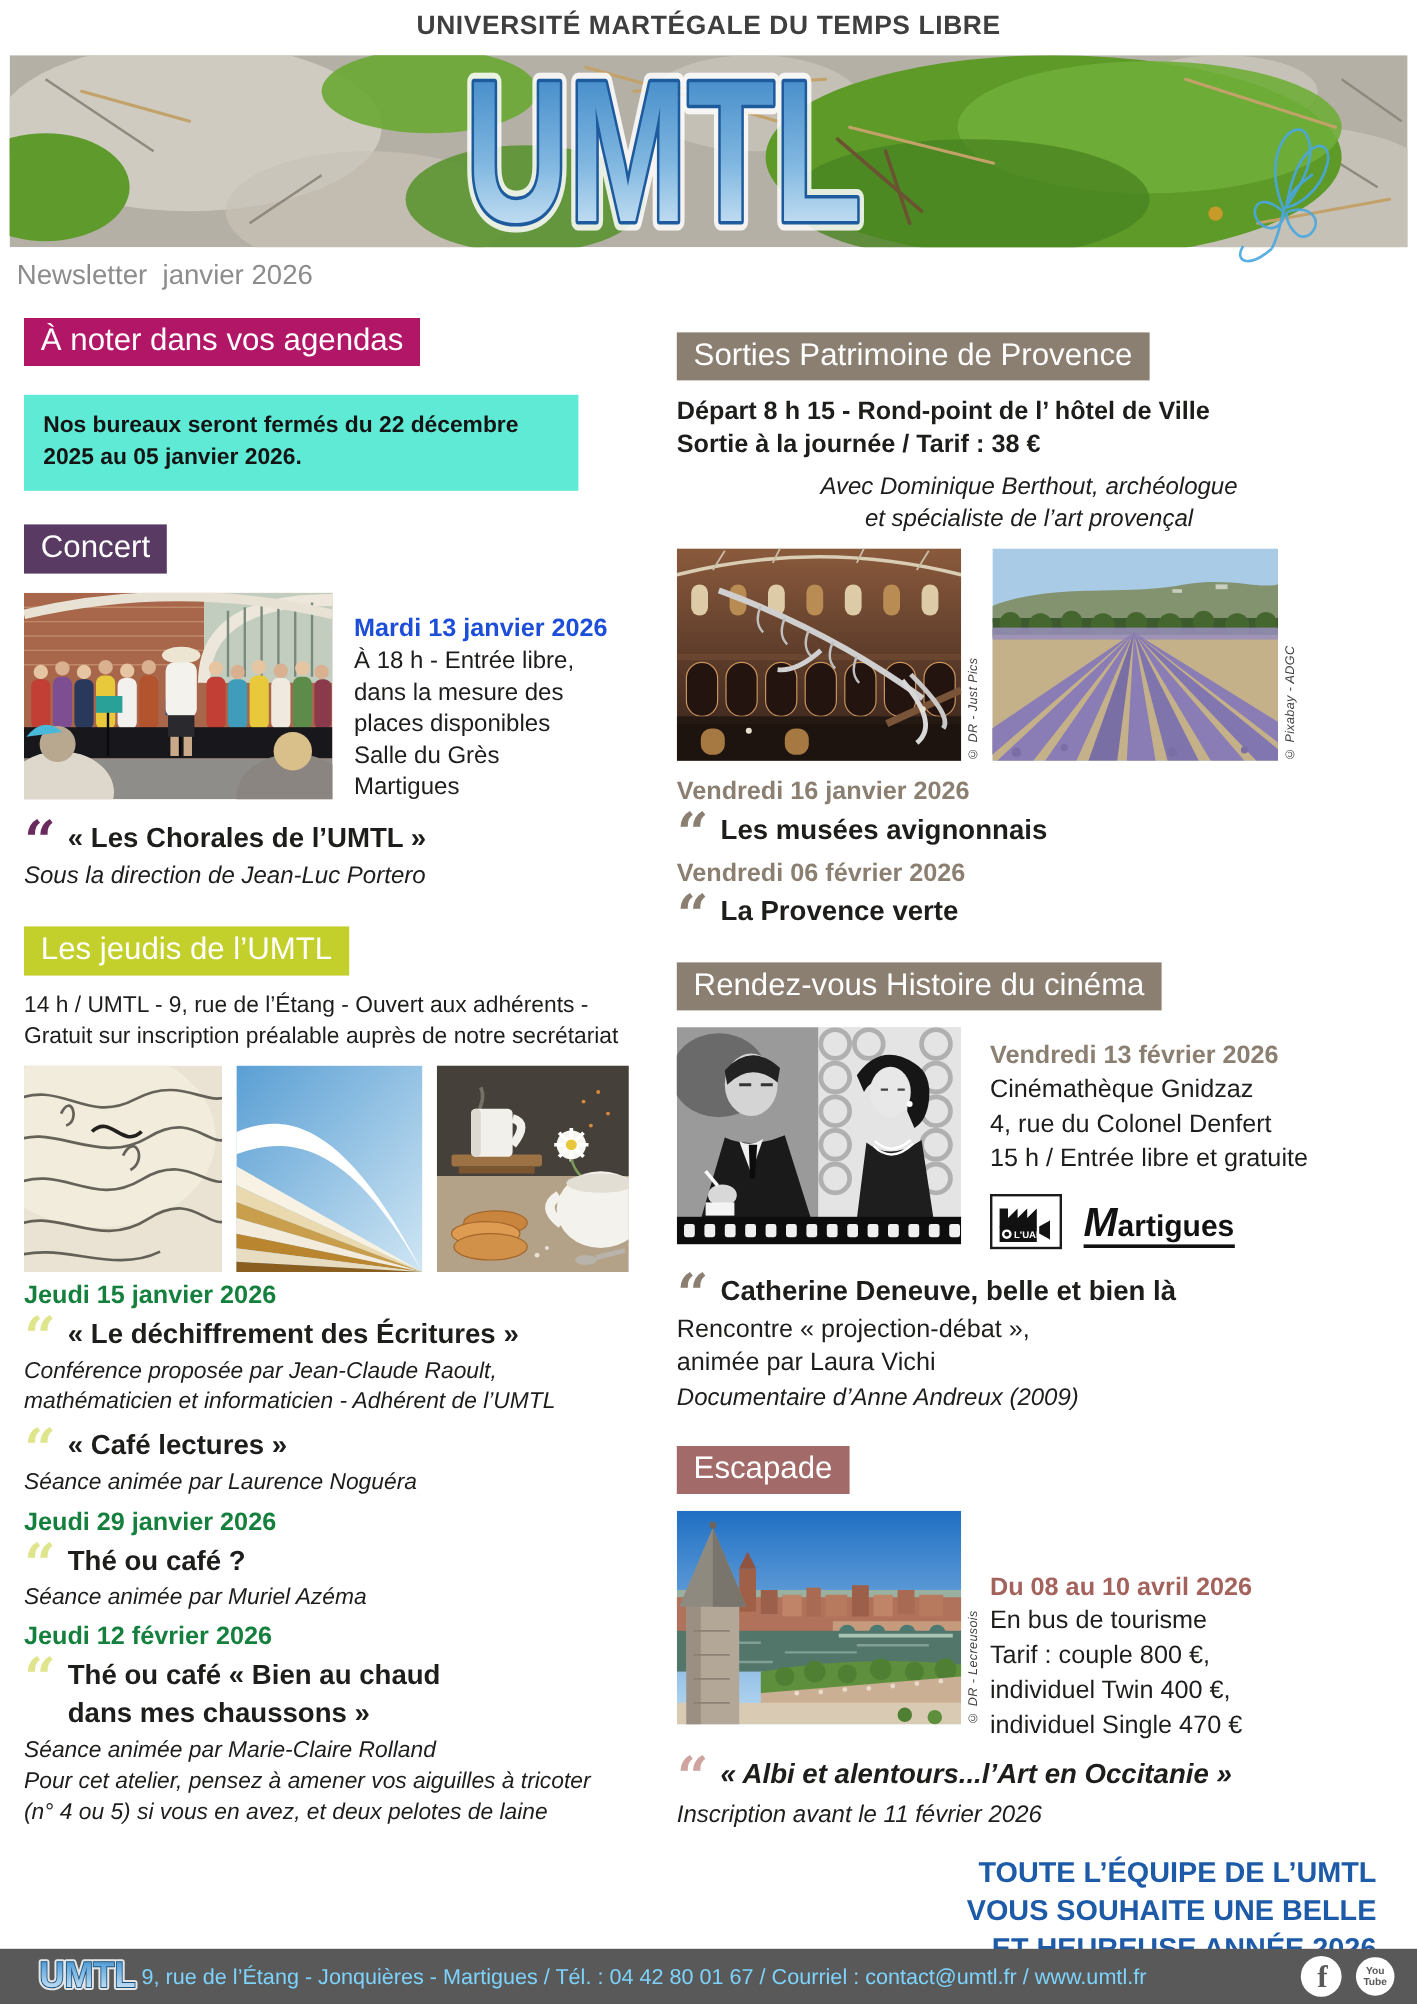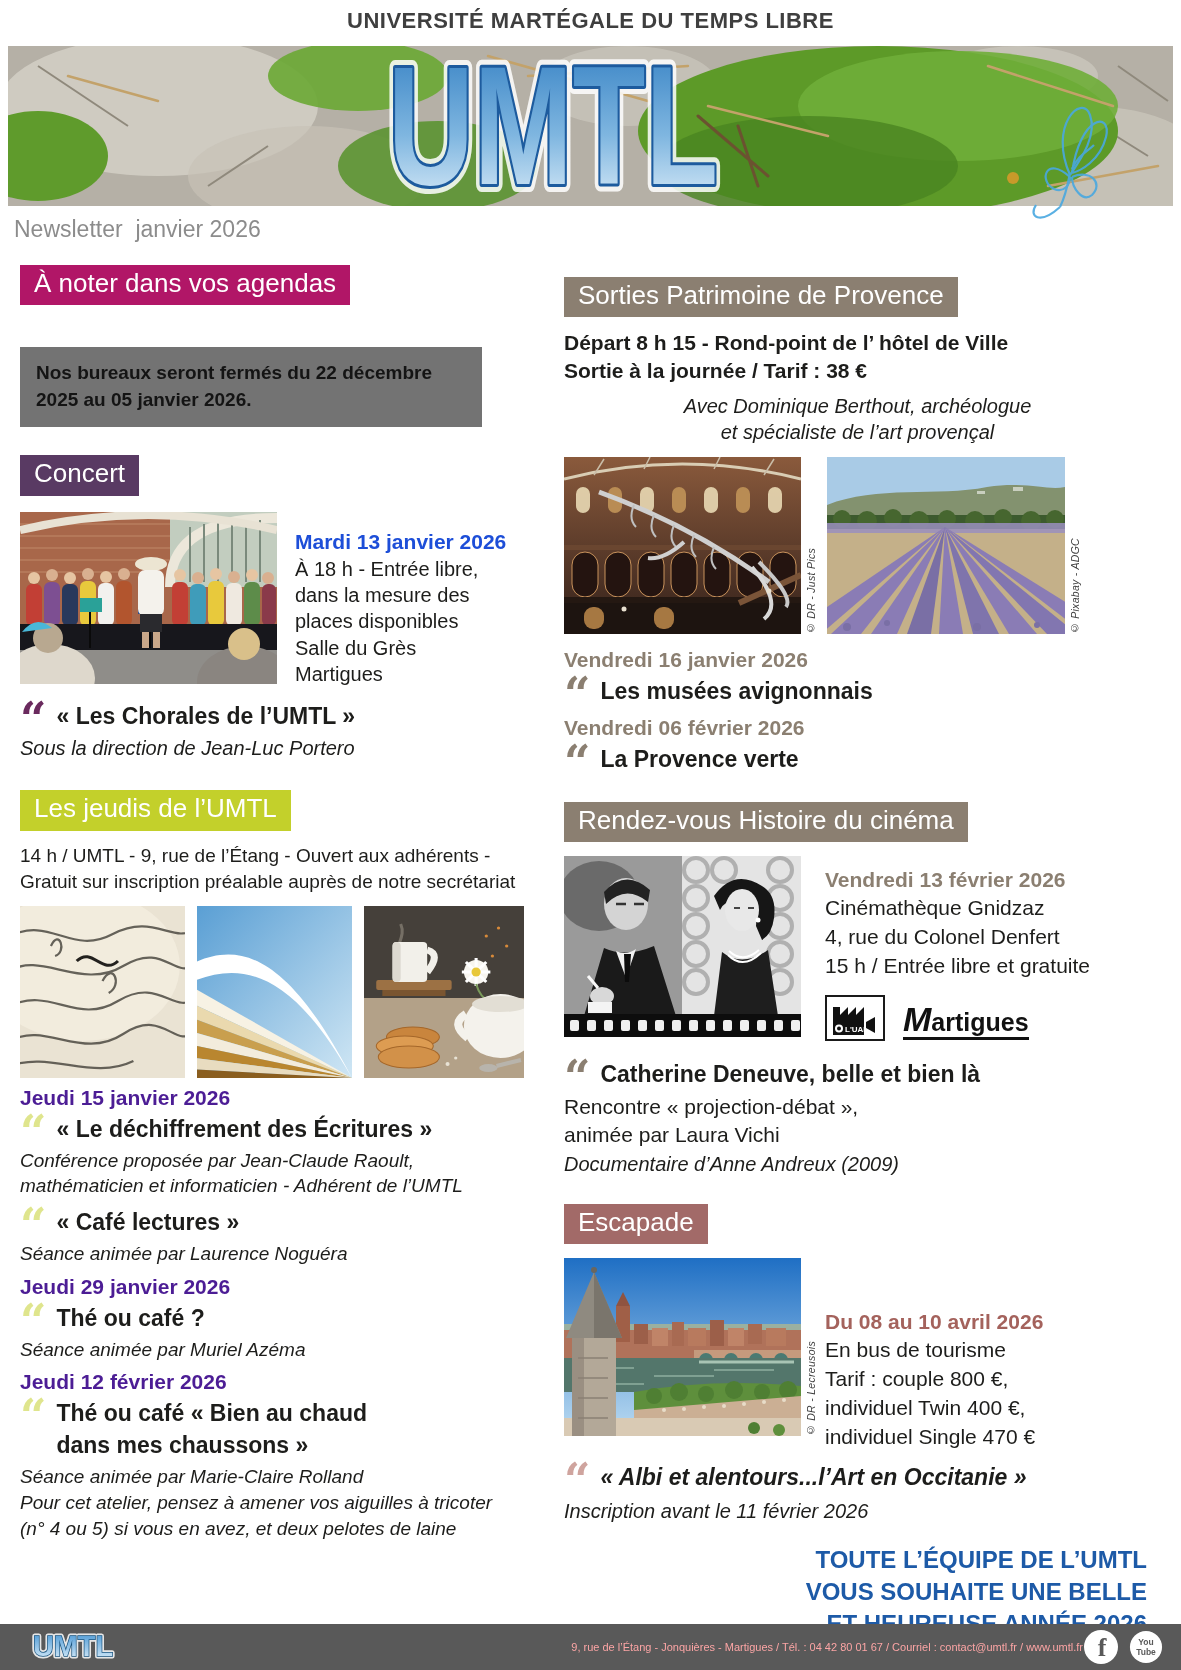--- a/index.html
+++ b/index.html
@@ -19,32 +19,32 @@
   .col-right{width:587px;position:relative;}
 
   
   .bar{display:inline-block;color:#fff;font-size:26px;font-weight:400;padding:5px 14px 8px;line-height:1.05;}
   .bar-magenta{background:#b11667;}
   .bar-plum{background:#593a63;}
   .bar-green{background:#c3d02b;}
   .bar-taupe{background:#8b7f71;}
   .bar-rose{background:#a26a68;}
 
-  .notice{margin-top:42px;width:430px;background:#737373;padding:13px 16px;
+  .notice{margin-top:24px;width:430px;background:#5eead4;padding:13px 16px;
           font-size:19px;font-weight:bold;color:#141414;line-height:1.42;}
 
   .row{display:flex;align-items:flex-start;}
   .photo{position:relative;flex:none;}
   .photo svg{display:block;}
   .credit{position:absolute;right:-16px;bottom:0;font-size:10.5px;font-style:italic;color:#3f3f3f;
           writing-mode:vertical-rl;transform:rotate(180deg);letter-spacing:.3px;}
 
   .date{font-weight:bold;font-size:21px;}
   .c-plum{color:#1d4ed8;}
-  .c-green{color:#4c1d95;}
+  .c-green{color:#15803d;}
   .c-taupe{color:#8b7f71;}
   .c-rose{color:#a4625c;text-align:right;}
   .c-blue{color:#1d5aa7;}
 
   .detail{font-size:20px;line-height:1.32;color:#1d1d1b;margin-top:2px;}
   .detail-semibold{font-weight:bold;font-size:21px;line-height:1.33;}
   .italic{font-style:italic;}
   .guide{font-size:20px;font-style:italic;line-height:1.3;text-align:center;}
 
   .title-row{display:flex;align-items:flex-start;margin-top:14px;}
@@ -75,21 +75,21 @@
   .martigues{font-weight:bold;font-size:25px;color:#111;border-bottom:3px solid #111;
              padding-bottom:1px;line-height:1;}
   .martigues::first-letter{font-size:34px;font-style:italic;}
 
   .greeting{position:relative;margin-top:20px;text-align:right;padding-right:4px;
             font-size:24px;font-weight:bold;line-height:1.33;}
   .butterfly{position:absolute;right:36px;top:-180px;}
 
   footer{position:absolute;left:0;right:0;bottom:0;height:46px;background:#595959;
          display:flex;align-items:center;padding:0 18px 0 28px;box-sizing:border-box;}
-  .footer-info{flex:1;text-align:right;color:#fca5a5;font-size:11px;}
+  .footer-info{flex:1;text-align:left;color:#7dd3fc;font-size:18px;}
   .social{display:flex;align-items:center;gap:10px;}
   .social svg{display:block;}
 </style>
 </head>
 <body>
 
 <div class="page">
 
   <div class="supertitle">UNIVERSITÉ MARTÉGALE DU TEMPS LIBRE</div>
 

